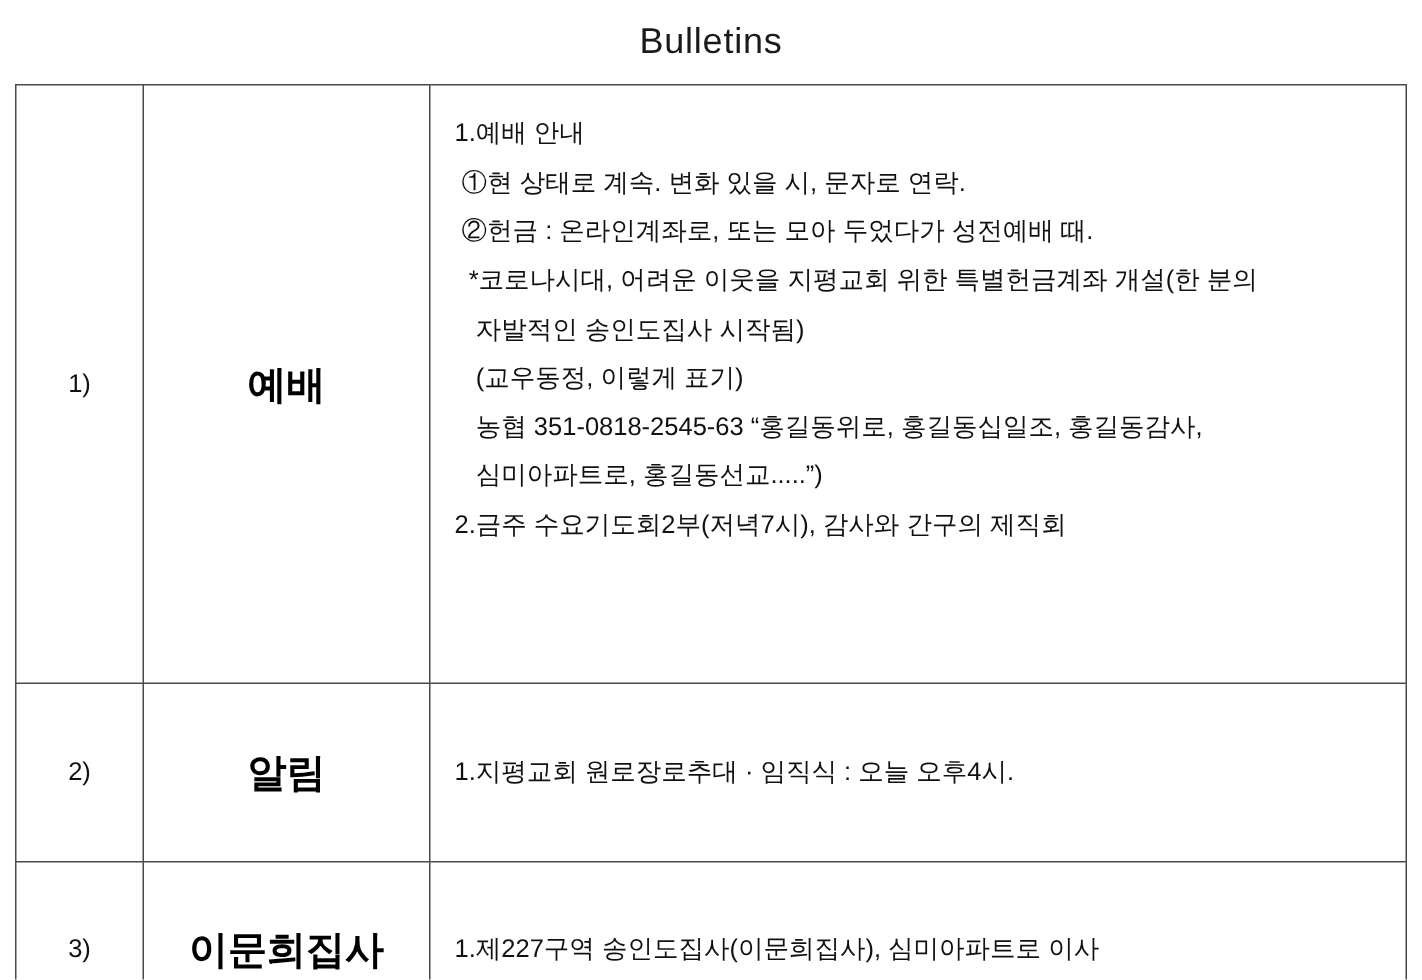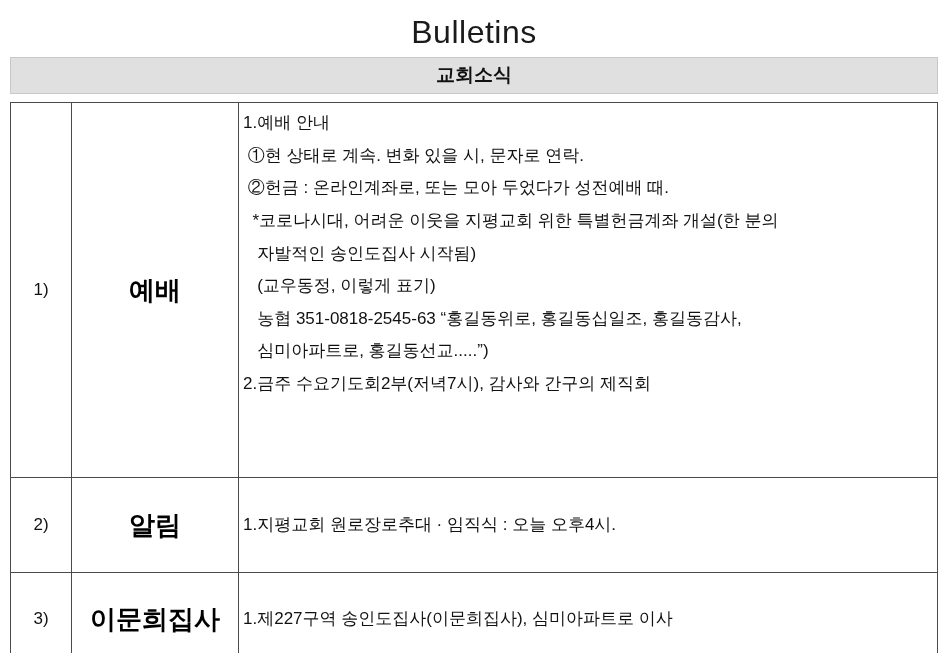--- a/index.html
+++ b/index.html
@@ -15,21 +15,21 @@
     overflow: hidden;
   }
   .page {
     width: 948px;
     height: 653px;
     position: relative;
     box-sizing: border-box;
   }
   .doc-title {
     text-align: center;
-    font-size: 32px;
+    font-size: 24px;
     font-weight: 400;
     letter-spacing: 0.5px;
     padding-top: 14px;
     padding-bottom: 6px;
     color: #1a1a1a;
   }
   .subtitle-bar {
     margin: 0 10px;
     background: #e0e0e0;
     border: 1px solid #c8c8c8;
@@ -41,21 +41,21 @@
   }
   table.bulletin {
     margin: 8px 10px 0 10px;
     width: 928px;
     border-collapse: collapse;
     table-layout: fixed;
   }
   table.bulletin td {
     border: 1px solid #4a4a4a;
     vertical-align: middle;
-    padding: 4px;
+    padding: 16px;
   }
   td.col-num {
     width: 52px;
     text-align: center;
     font-size: 17px;
     color: #111;
     border-right: none;
   }
   td.col-cat {
     width: 158px;
@@ -79,21 +79,20 @@
   .row-news td { height: 84px; }
   .row-worship td.col-body { vertical-align: top; }
 </style>
 </head>
 <body>
 
 <div class="page">
 
   <div class="doc-title">Bulletins</div>
 
-  <div class="subtitle-bar">교회소식</div>
 
   <table class="bulletin">
     <tbody>
       <tr class="row-worship">
         <td class="col-num">1)</td>
         <td class="col-cat">예배</td>
         <td class="col-body">
           <div class="body-line">1.예배 안내</div>
           <div class="body-line"> ①현 상태로 계속. 변화 있을 시, 문자로 연락.</div>
           <div class="body-line"> ②헌금 : 온라인계좌로, 또는 모아 두었다가 성전예배 때.</div>

